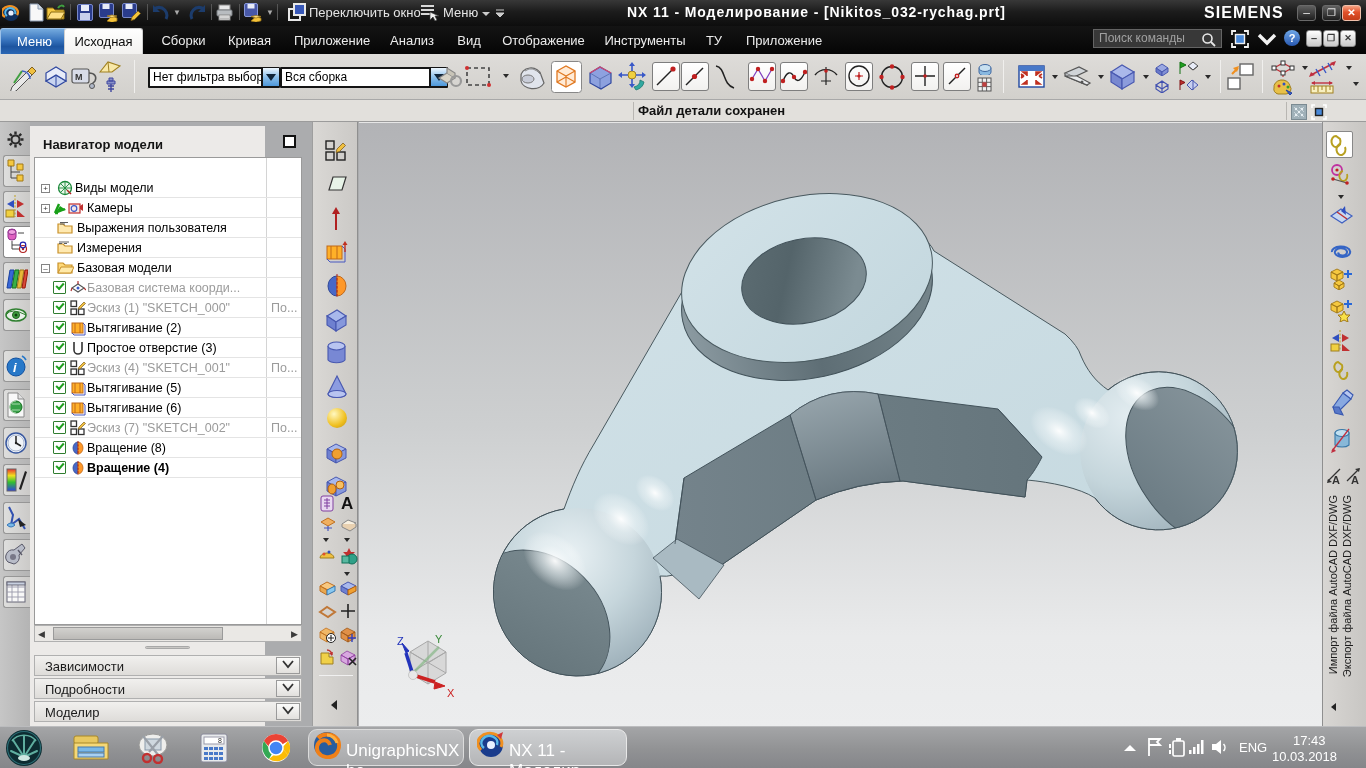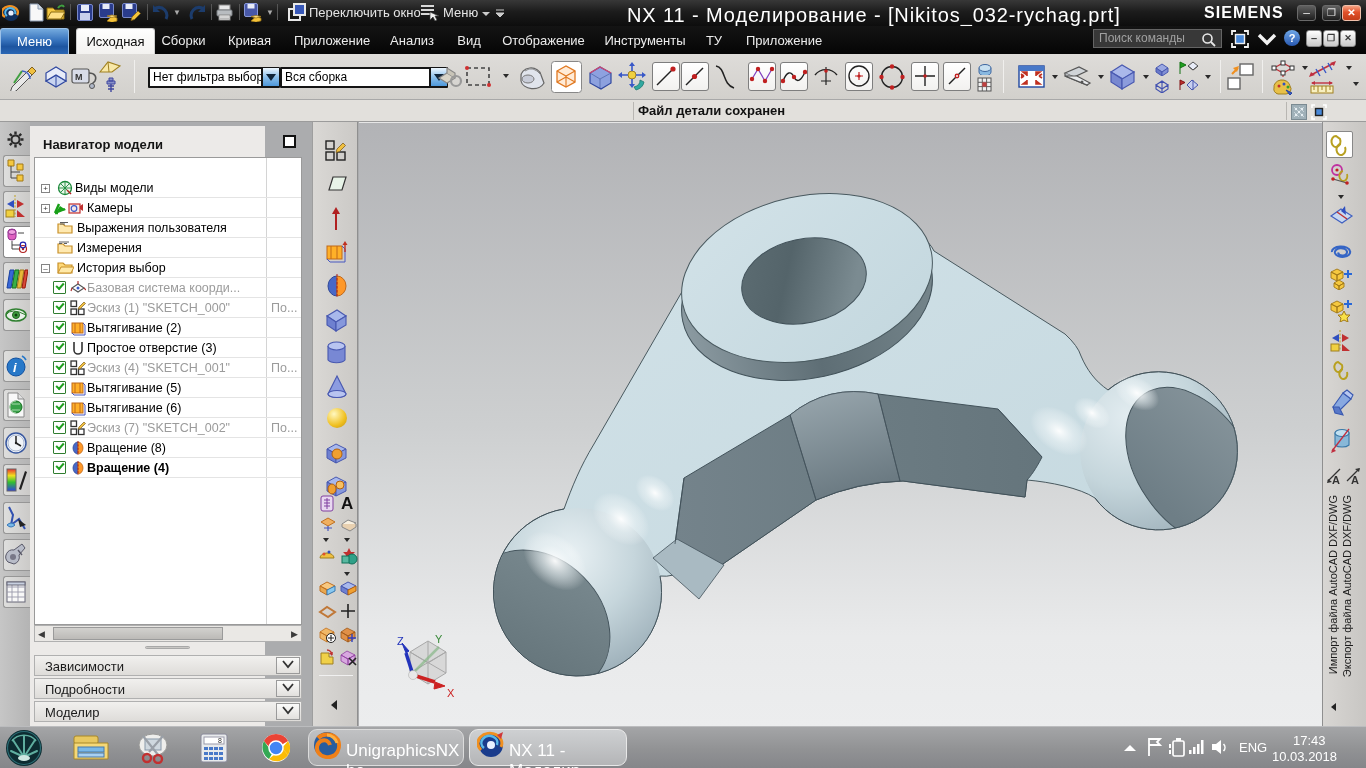--- a/index.html
+++ b/index.html
@@ -1,28 +1,28 @@
 <!DOCTYPE html>
 <html><head><meta charset="utf-8"><style>
 *{margin:0;padding:0;box-sizing:border-box}
 html,body{width:1366px;height:768px;overflow:hidden;font-family:"Liberation Sans",sans-serif}
 #app{position:relative;width:1366px;height:768px;background:#a8a9ab}
 .abs{position:absolute}
 
 #titlebar{position:absolute;left:0;top:0;width:1366px;height:26px;background:linear-gradient(#383838,#1c1c1c 45%,#0d0d0d);}
 #tabrow{position:absolute;left:0;top:26px;width:1366px;height:28px;background:linear-gradient(#141414,#050505);}
 .ttxt{position:absolute;color:#e4e4e4;font-size:13px;top:5px;white-space:nowrap}
-#title{position:absolute;top:4px;left:627px;color:#fff;font-size:20px;font-weight:normal;letter-spacing:0.9px;white-space:nowrap}
+#title{position:absolute;top:4px;left:627px;color:#fff;font-size:14px;font-weight:bold;letter-spacing:0.9px;white-space:nowrap}
 #siemens{position:absolute;top:4px;left:1204px;color:#fff;font-size:16px;font-weight:bold;letter-spacing:1.1px}
 .winbtn{position:absolute;top:5px;width:19px;height:16px;border-radius:3px;border:1px solid #6a6a6a;background:linear-gradient(#606060,#1e1e1e);color:#e0e0e0;text-align:center;font-size:10px;line-height:14px}
 #wclose{background:linear-gradient(#f5a283,#e2512a 45%,#c43e1a);border-color:#f0c0ab;color:#fff;font-weight:bold}
 
 .tab{position:absolute;top:2px;height:26px;color:#ececec;font-size:13px;text-align:center;line-height:26px;white-space:nowrap}
 #tabfile{left:0;width:69px;background:linear-gradient(#74aade,#3773bd 45%,#1d55a0 70%,#2a66b4);border-radius:3px 3px 0 0;color:#fff;border:1px solid #9cc1e8;border-bottom:none}
-#tabactive{left:76px;width:79px;background:linear-gradient(#fefefe,#f3f2f0);border-radius:3px 3px 0 0;color:#0a0a0a;border:1px solid #cfcfcf;border-bottom:none}
+#tabactive{left:64px;width:79px;background:linear-gradient(#fefefe,#f3f2f0);border-radius:3px 3px 0 0;color:#0a0a0a;border:1px solid #cfcfcf;border-bottom:none}
 
 #search{position:absolute;left:1093px;top:3px;width:129px;height:19px;background:#383838;border:1px solid #646464;color:#a0a0a0;font-size:12px;line-height:17px;padding-left:5px}
 .minibtn{position:absolute;top:4px;width:16px;height:17px;border-radius:3px;background:linear-gradient(#ffffff,#c8c8c8);border:1px solid #8a8a8a;color:#3a3a3a;font-size:9px;text-align:center;line-height:15px;font-weight:bold}
 
 #ribbon{position:absolute;left:0;top:54px;width:1366px;height:46px;background:linear-gradient(#dedcd9,#d2d0cc);border-bottom:1px solid #a8a8a8}
 .rsep{position:absolute;top:6px;width:1px;height:33px;background:#aeaca9;border-right:1px solid #f0efed}
 .combo{position:absolute;top:13px;height:21px;background:#fff;border:2px solid #141414;font-size:12px;color:#000;padding:0 3px;line-height:16px;border-radius:1px}
 .combobtn{position:absolute;right:-1px;top:-1px;width:18px;height:18px;background:linear-gradient(#eef7fe,#8cc0ec 50%,#4e98da);border-left:2px solid #141414}
 .combobtn:after{content:"";position:absolute;left:3px;top:6px;border-left:5px solid transparent;border-right:5px solid transparent;border-top:7px solid #10253a}
 .boxicon{position:absolute;top:8px;width:28px;height:29px;background:linear-gradient(#ffffff,#f2f1ef);border:1px solid #7e7e7e;border-radius:3px}
@@ -535,21 +535,21 @@
                 <path d="M2,1 h10 M2,2.5 h3 m2,0 h3" stroke="#606060" stroke-width="1"></path>
               </svg>
               <span class="nm" style="left:42px">Измерения</span>
             </div>
 <div class="trow" style="top:100px">
               <span class="expander" style="left:6px">–</span>
               <svg class="abs" style="left:22px;top:3px" width="17" height="14">
                 <path d="M1,12 V2 h5 l2,2 h7 v8 z" fill="#ffd978" stroke="#c89028" stroke-width="1.2"></path>
                 <path d="M1,12 l3,-6 h13 l-3,6 z" fill="#ffe9a8" stroke="#c89028" stroke-width="1"></path>
               </svg>
-              <span class="nm" style="left:42px">История выбор</span>
+              <span class="nm" style="left:42px">Базовая модели</span>
             </div>
 <div class="trow" style="top:120px">
               <span class="chk" style="left:18px"></span>
               <svg class="abs" style="left:35px;top:2px" width="16" height="16">
                 <path d="M2,8 l6,-4 6,4 -6,4 z" fill="none" stroke="#555" stroke-width="1.1"></path>
                 <path d="M8,4 v-3 M2,8 l-1,3 M14,8 l2,2" stroke="#b03030" stroke-width="1.2"></path>
                 <circle cx="8" cy="8" r="1.5" fill="#3858c8"></circle>
               </svg>
               <span class="nm gray" style="left:52px">Базовая система коорди...</span>
             </div>

